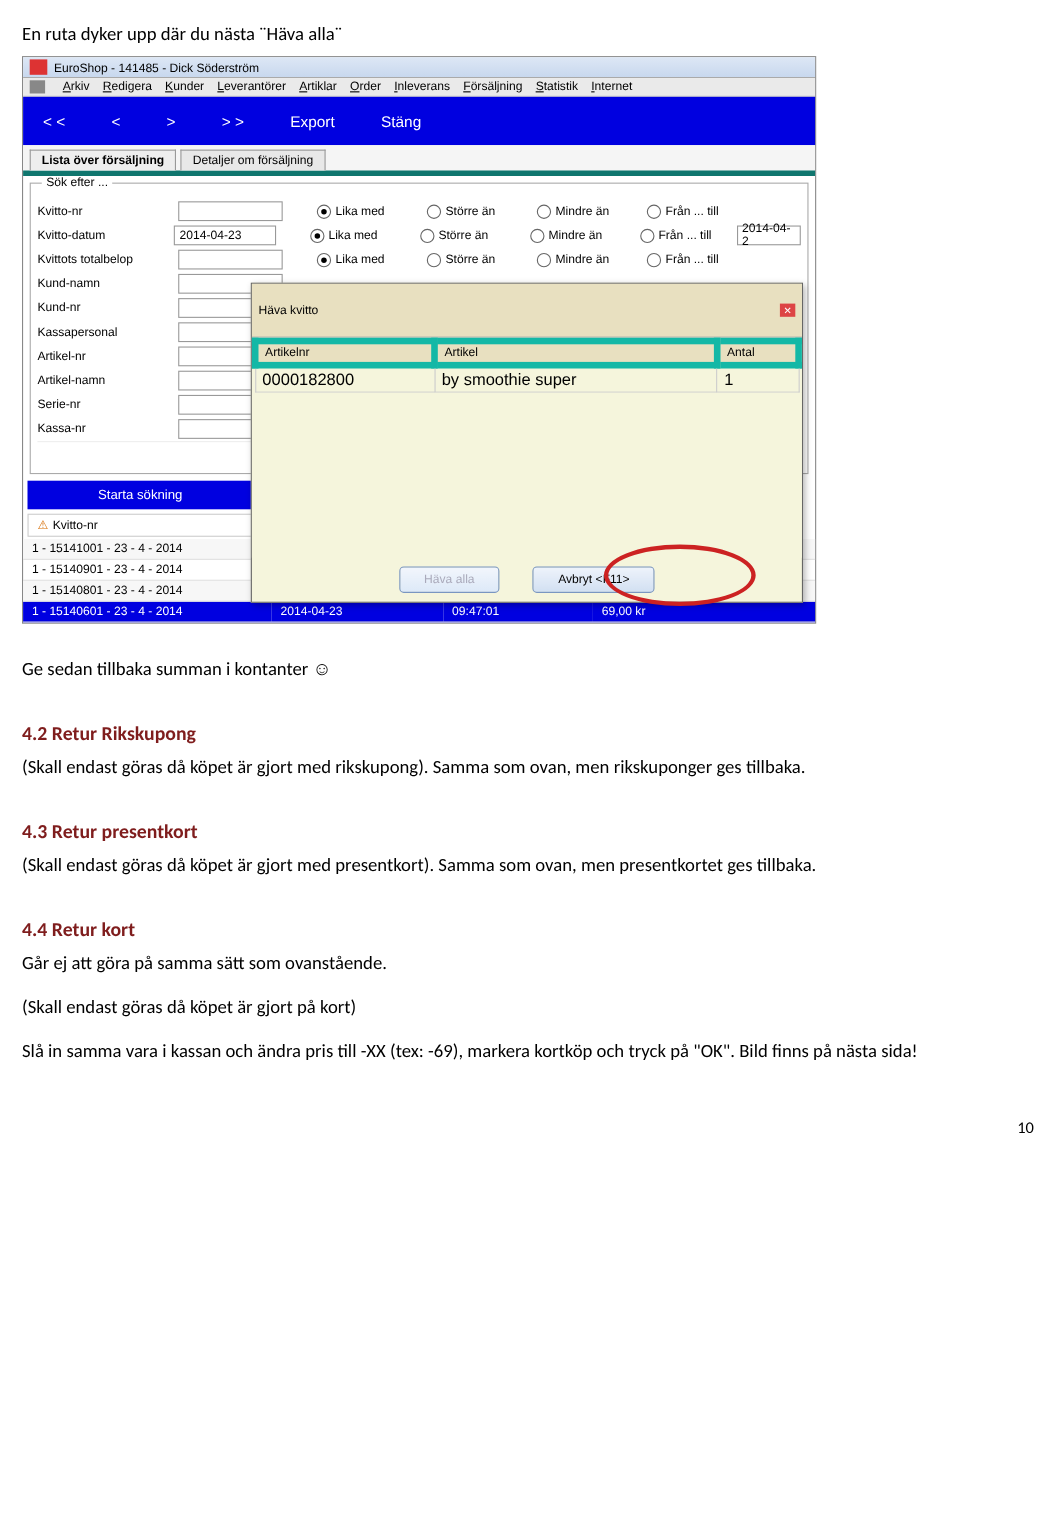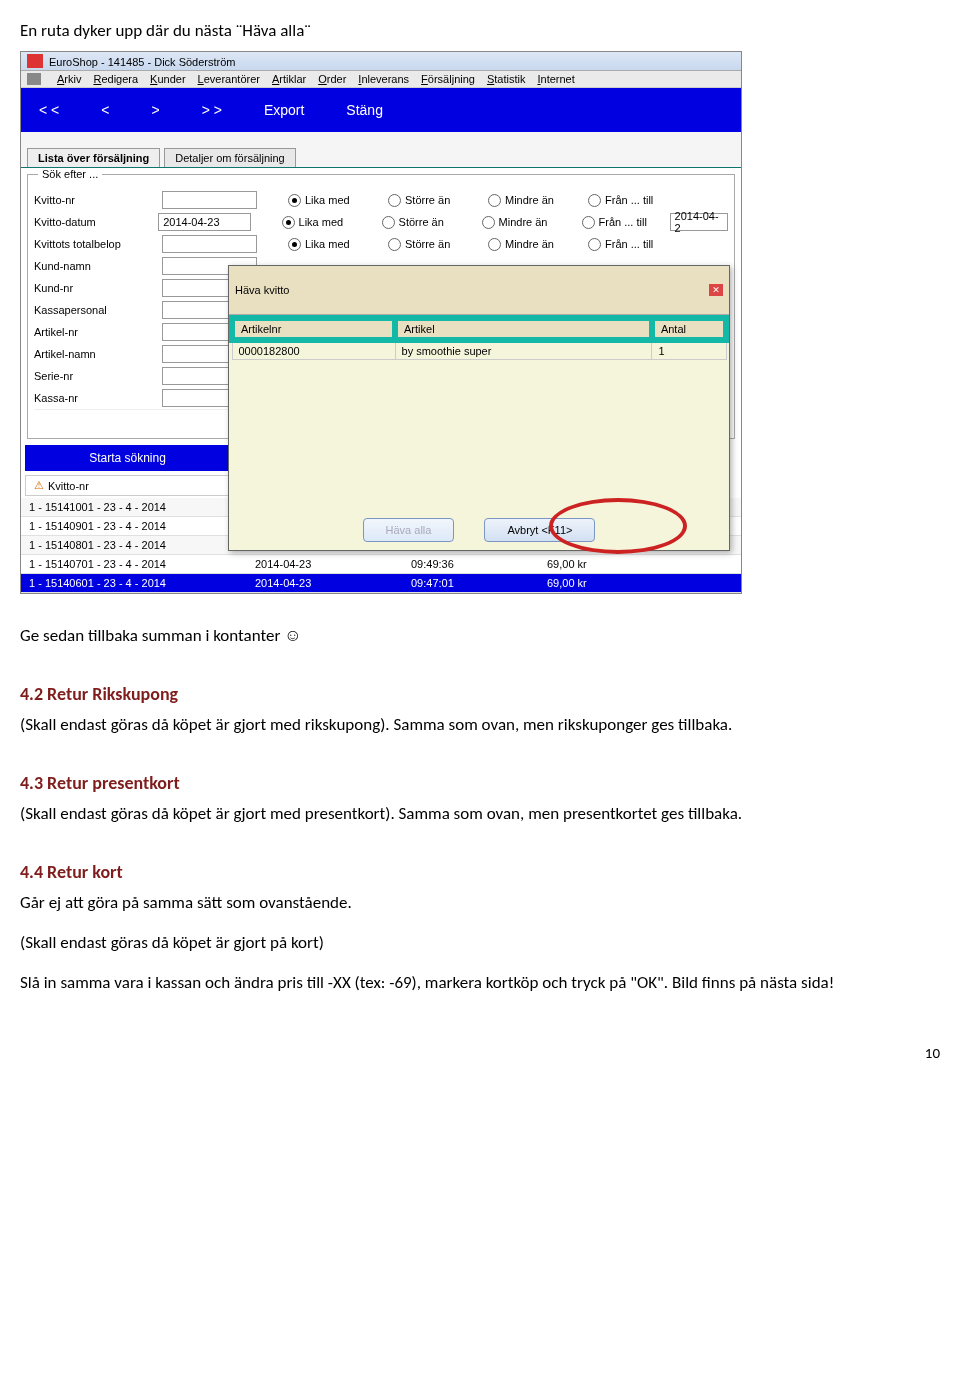--- a/index.html
+++ b/index.html
@@ -60,24 +60,24 @@
     display: flex;
     gap: 30px;
     align-items: center;
     font-size: 14px;
   }
   .bluebar div {
     padding: 0 6px;
   }
   .tabbar {
     background: #f5f5f5;
-    padding: 16px 6px 0 6px;
+    padding: 4px 6px 0 6px;
     display: flex;
     gap: 4px;
-    border-bottom: 1px solid #0f766e;
+    border-bottom: 5px solid #0f766e;
   }
   .tab {
     background: #fff;
     padding: 3px 10px;
     border: 1px solid #999;
     border-bottom: none;
     font-size: 11px;
   }
   .tab.inactive {
     background: #e8e8e8;
@@ -193,21 +193,21 @@
     text-align: left;
     font-weight: normal;
     padding: 2px 6px;
     border: 6px solid #14b8a6;
     background: #e8e0c0;
     font-size: 11px;
   }
   .modal-table td {
     padding: 2px 6px;
     border: 1px solid #ccc;
-    font-size: 11px;
+    font-size: 15px;
   }
   .modal-body {
     height: 150px;
     background: #f5f5dc;
   }
   .modal-buttons {
     display: flex;
     justify-content: center;
     gap: 30px;
     padding: 8px;
@@ -491,26 +491,20 @@
             <td style="width: 140px;"></td>
             <td style="width: 120px;"></td>
             <td></td>
           </tr>
           <tr>
             <td style="width: 210px;">1 - 15140801 - 23 - 4 - 2014</td>
             <td style="width: 140px;">2014-04-23</td>
             <td style="width: 120px;">09:57:02</td>
             <td>20,00 kr</td>
           </tr>
-          <tr>
-            <td style="width: 210px;">1 - 15140701 - 23 - 4 - 2014</td>
-            <td style="width: 140px;">2014-04-23</td>
-            <td style="width: 120px;">09:49:36</td>
-            <td>69,00 kr</td>
-          </tr>
           <tr class="selected">
             <td style="width: 210px;">1 - 15140601 - 23 - 4 - 2014</td>
             <td style="width: 140px;">2014-04-23</td>
             <td style="width: 120px;">09:47:01</td>
             <td>69,00 kr</td>
           </tr>
         </tbody>
     </table>
   </div>
 </div>

